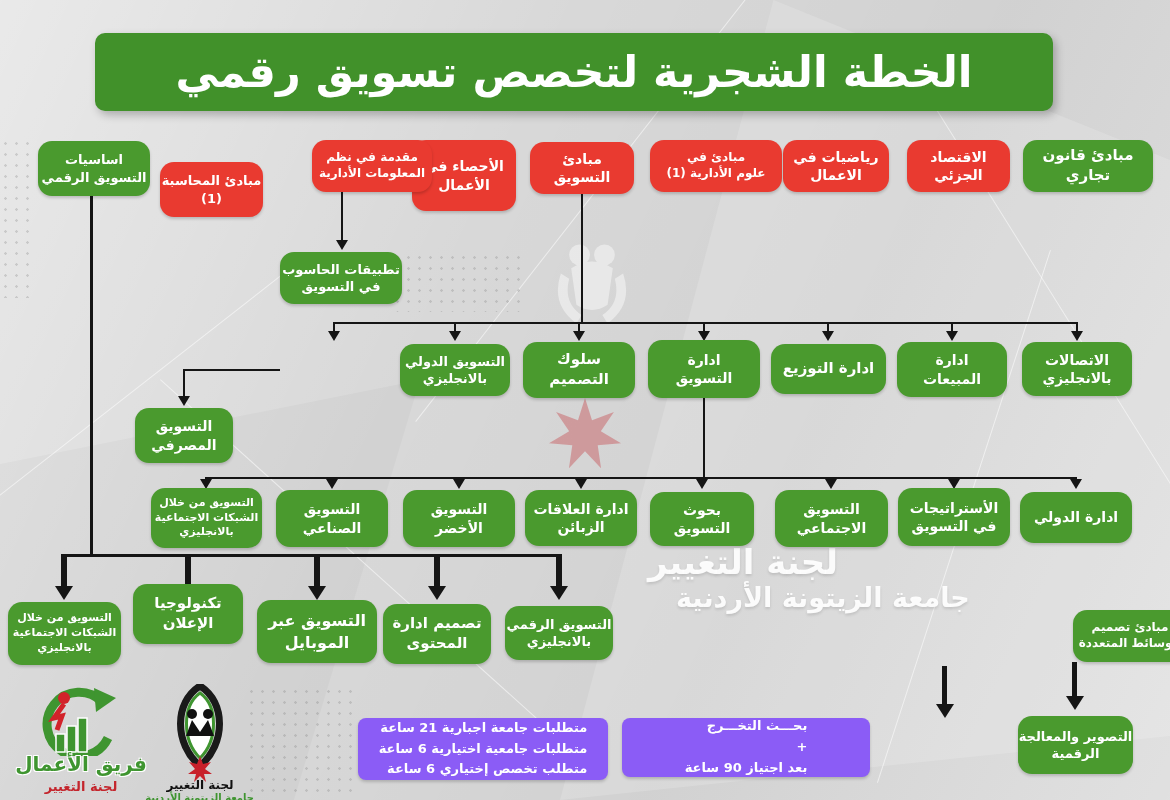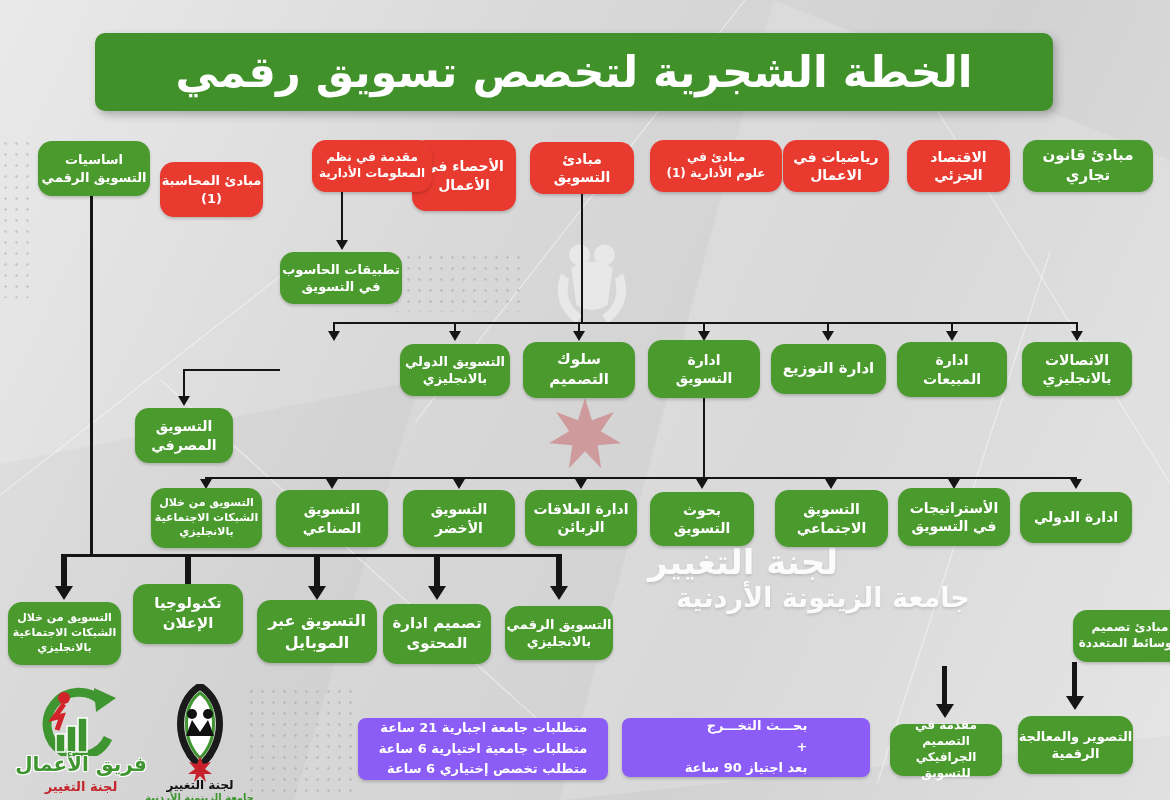--- a/index.html
+++ b/index.html
@@ -196,22 +196,20 @@
 الإعلان</div>
   <div class="node green fs16" style="left:257px;top:600px;width:120px;height:63px;">التسويق عبر
 الموبايل</div>
   <div class="node green fs15" style="left:383px;top:604px;width:108px;height:60px;">تصميم ادارة
 المحتوى</div>
   <div class="node green fs13" style="left:505px;top:606px;width:108px;height:54px;">التسويق الرقمي
 بالانجليزي</div>
   <div class="node green fs12" style="left:1073px;top:610px;width:114px;height:52px;">مبادئ تصميم
 الوسائط المتعددة</div>
 
-  <div class="node green fs12" style="left:890px;top:724px;width:112px;height:52px;">مقدمة في التصميم
-الجرافيكي للتسويق</div>
   <div class="node green fs13" style="left:1018px;top:716px;width:115px;height:58px;">التصوير والمعالجة
 الرقمية</div>
 
   <div class="node blue" style="left:358px;top:718px;width:250px;height:62px;">متطلبات جامعة اجبارية 21 ساعة
 متطلبات جامعية اختيارية 6 ساعة
 متطلب تخصص إختياري 6 ساعة</div>
   <div class="node blue" style="left:622px;top:718px;width:248px;height:59px;">بحـــث التخـــرج
 +
 بعد اجتياز 90 ساعة</div>
 

